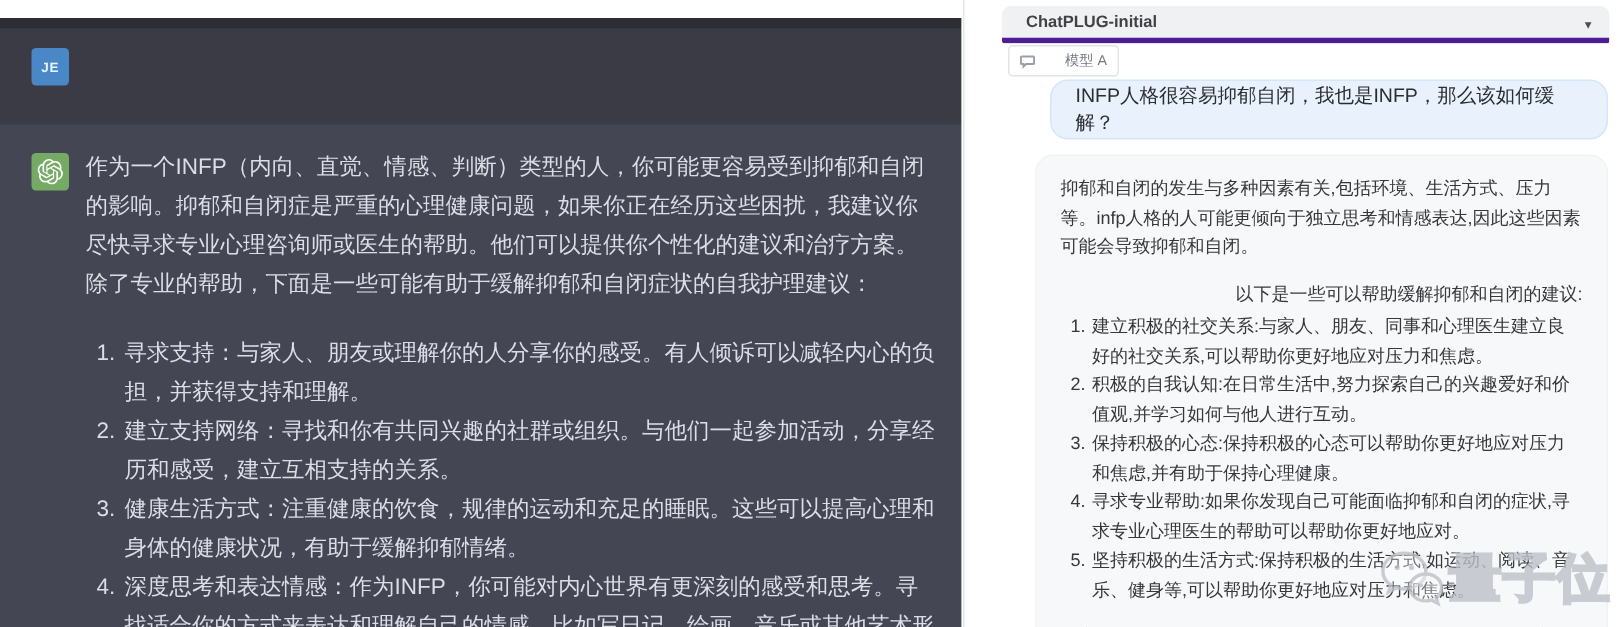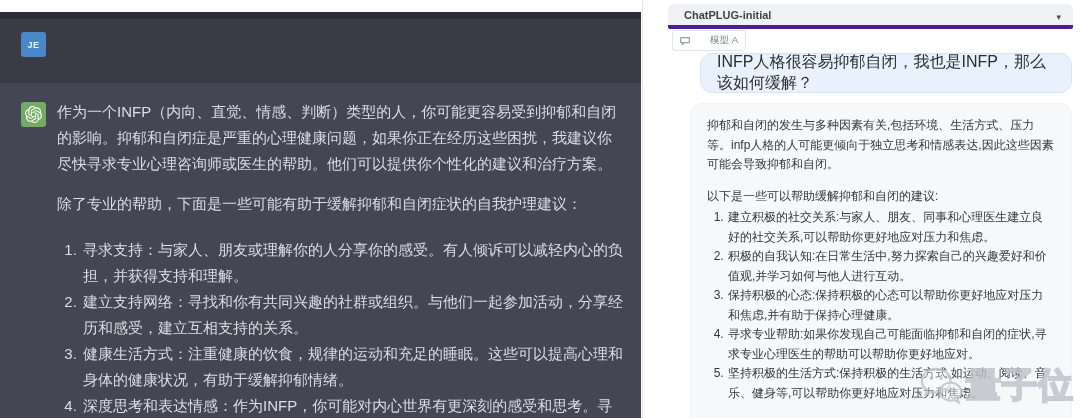--- a/index.html
+++ b/index.html
@@ -20,21 +20,21 @@
   .avatar { position:absolute; left:21px; width:25px; height:25px; border-radius:3px;
             display:flex; align-items:center; justify-content:center; }
   .avatar-user { top:13px; background:#4a87c7; color:#eaf2fb; font-size:9px; font-weight:bold; letter-spacing:.5px; }
   .avatar-bot  { top:19px; background:#74aa63; }
   .avatar-bot svg { width:17px; height:17px; fill:#ffffff; }
 
   .lp-user-msg { position:absolute; left:57px; top:17px; width:560px;
                  color:#ececf1; font-size:15px; line-height:24px; }
   .lp-bot-body { position:absolute; left:57px; top:16px; width:568px;
                  color:#dcdde5; font-size:15px; line-height:26px; }
-  .lp-bot-body p.para2 { margin-top:14px; }
+  .lp-bot-body p.para2 { }
   .lp-bot-body ol { margin-top:20px; padding-left:24px; }
   .lp-bot-body ol li { padding-left:2px; }
 
   
   .right-panel { position:absolute; left:641px; top:0; width:439px; height:418px; background:#ffffff; }
   .rp-edge { position:absolute; left:1px; top:0; width:1px; height:418px; background:#e4e6e9; }
 
   .rp-header { position:absolute; left:27px; right:7px; top:4px; height:25px;
                background:#f0f1f3; border-bottom:4px solid #4c1d95;
                border-radius:6px 6px 2px 2px; display:flex; align-items:center; }
@@ -43,26 +43,26 @@
               font-size:9px; color:#4a4e55; }
 
   .rp-model-tag { position:absolute; left:31px; top:30px; display:inline-flex; align-items:center;
                   gap:20px; padding:3px 7px; background:#ffffff; border:1px solid #e2e4e8;
                   border-radius:3px; font-size:9.5px; color:#757b84; }
   .rp-model-tag svg { width:10px; height:10px; stroke:#9aa0a8; fill:none; stroke-width:1.6; }
 
   .rp-user-bubble { position:absolute; left:59px; right:8px; top:53px; height:40px;
                     background:#e8f1fc; border:1px solid #d5e5fa; border-radius:12px;
                     display:flex; align-items:center; padding:0 16px;
-                    font-size:16px; color:#2b2d31; }
+                    font-size:13px; color:#2b2d31; }
 
   .rp-response-bubble { position:absolute; left:49px; right:8px; top:103px; height:340px;
                         background:#f6f8fa; border:1px solid #f0f2f5; border-radius:12px;
                         padding:12px 16px 10px; font-size:12px; line-height:19.5px; color:#35373b; }
-  .rp-response-bubble p.para2 { margin-top:12px; }
+  .rp-response-bubble p.para2 { margin-top:12px;text-align:right; }
   .rp-response-bubble ol { margin-top:2px; padding-left:20px; }
   .rp-response-bubble ol li { padding-left:1px; }
   .rp-response-bubble p.footer { margin-top:12px; }
 
   
   .watermark { position:absolute; left:918px; top:362px; display:flex; align-items:center;
                gap:2px; z-index:6; pointer-events:none; opacity:.8; }
   .watermark-text { font-size:35px; font-weight:bold; letter-spacing:1px;
                     color:rgba(255,255,255,0.45);
                     -webkit-text-stroke:2px #bdc1c8; }

